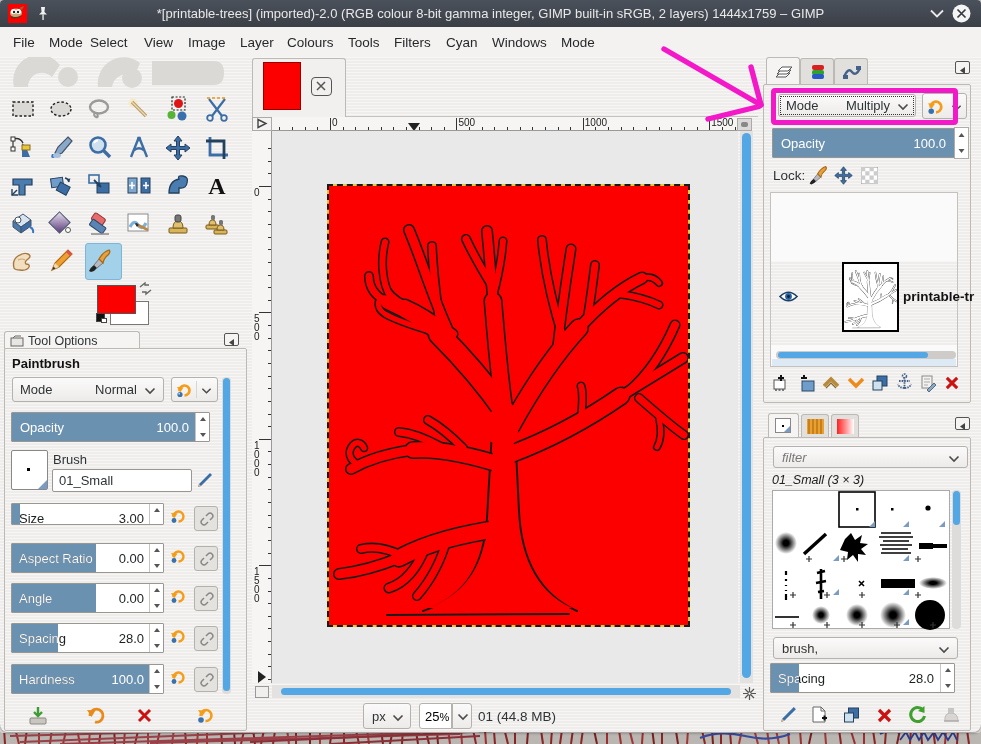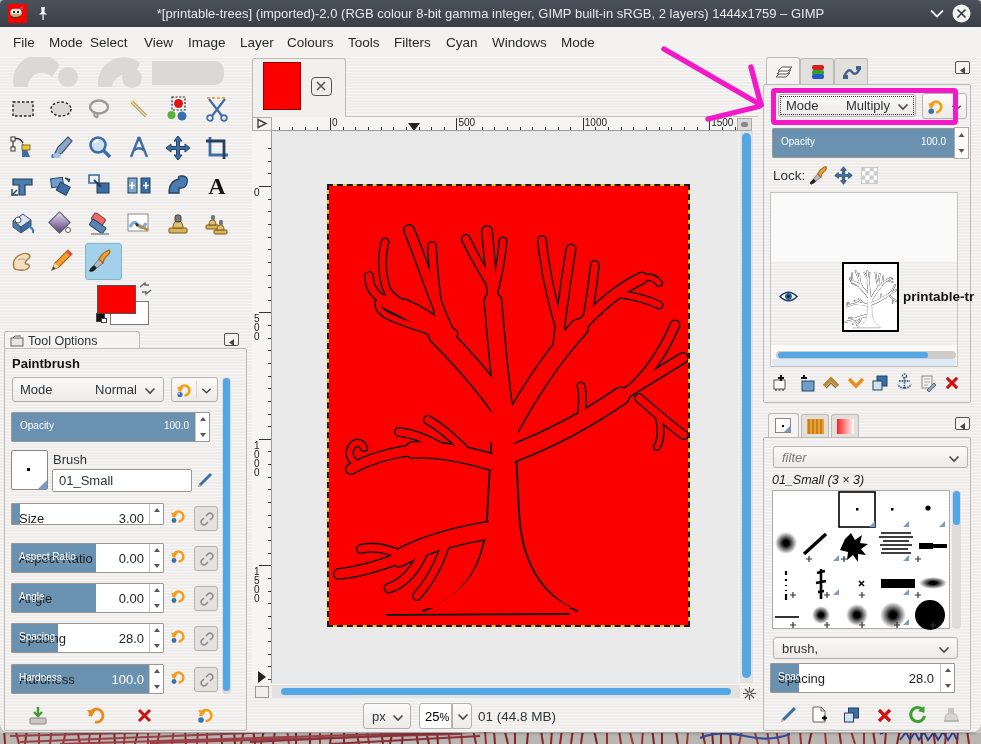--- a/index.html
+++ b/index.html
@@ -17,21 +17,21 @@
   #menubar { position:absolute; left:0; top:27px; width:981px; height:30px;
       background:#f3f2f1; color:#26282a; font-size:13.5px; border-bottom:0; }
   #menubar span { position:absolute; top:8px; }
   .combo { position:absolute; border:1px solid #b5b1ad; border-radius:3px;
       background:linear-gradient(#fbfafa,#edebe9); font-size:13px; color:#2e3436; }
   .btn { position:absolute; border:1px solid #b5b1ad; border-radius:3px;
       background:linear-gradient(#fbfafa,#edebe9); }
   .sliderbox { position:absolute; border:1px solid #9a9692; background:#fff; overflow:hidden; border-radius:1px;}
   .sfill { position:absolute; left:0; top:0; bottom:0; background:#6b91b1; }
   .slabel { position:absolute; font-size:13px; color:#1d2021; white-space:nowrap; }
-  .slabelw { position:absolute; font-size:10px; color:#fff; white-space:nowrap; }
+  .slabelw { position:absolute; font-size:13px; color:#fff; white-space:nowrap; }
   .spincol { position:absolute; right:0; top:0; bottom:0; width:14px; background:#fff; border-left:1px solid #c8c5c2;}
   .tab { position:absolute; border:1px solid #bdbab6; border-bottom:none; border-radius:3px 3px 0 0;
       background:#f5f4f2; }
   .tabdim { background:#e2e0dd; }
   .panel { position:absolute; border:1px solid #bdbab6; border-radius:2px; }
   .dkbtn { position:absolute; width:15px; height:13px; border:1px solid #555; border-radius:2px; background:#f5f4f2;}
   svg.ic { position:absolute; }
   .chev { stroke:#4a4a4a; stroke-width:1.6; fill:none; }
 </style>
 </head>

